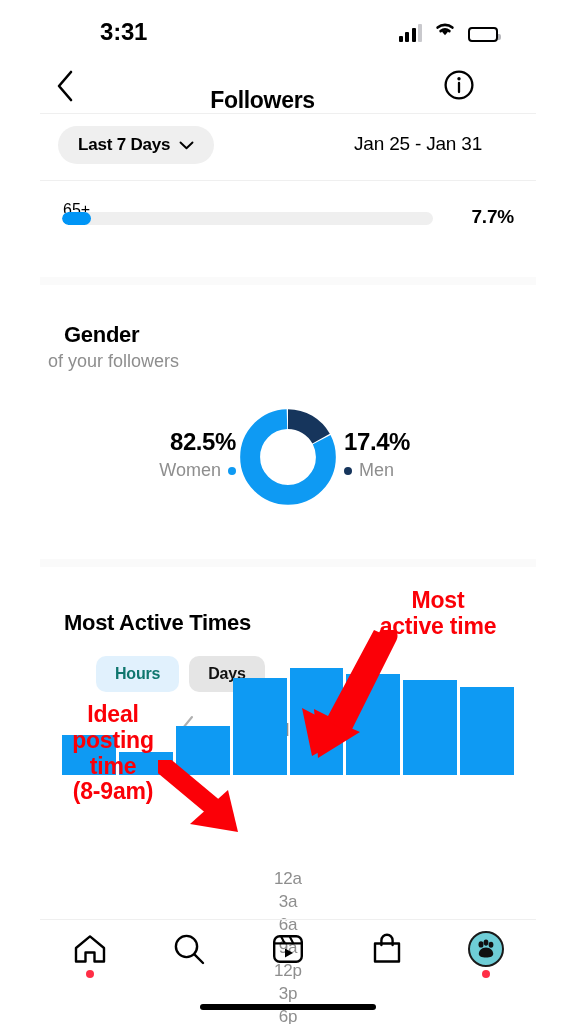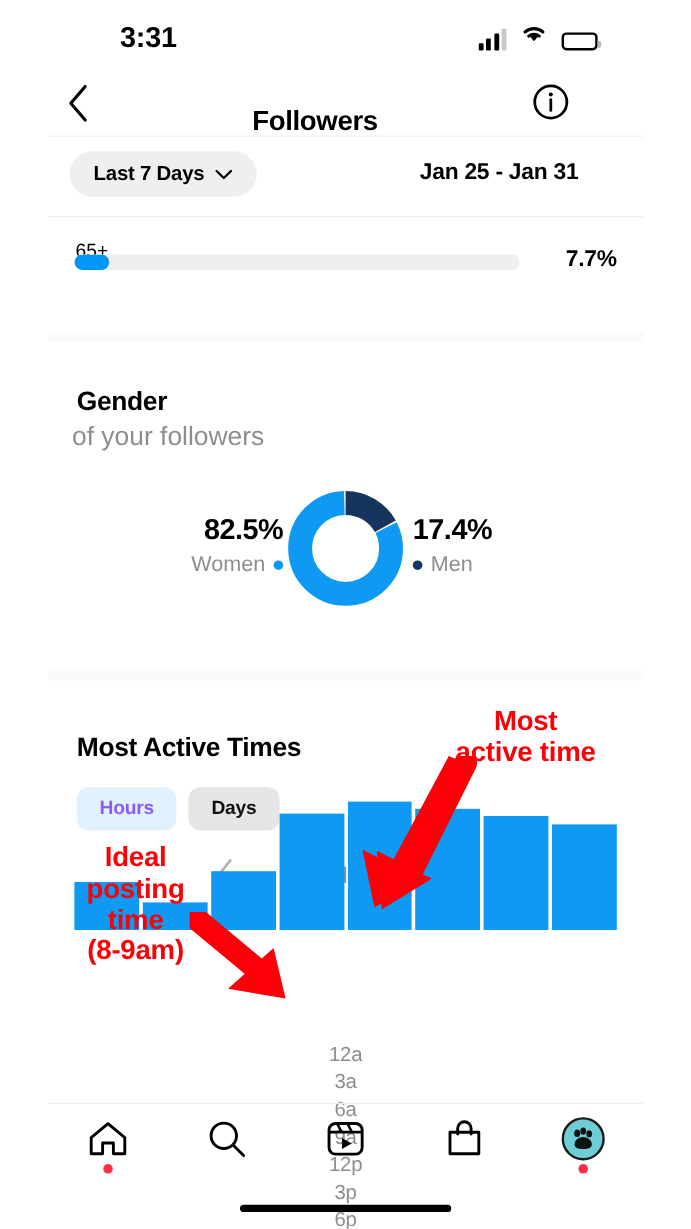--- a/index.html
+++ b/index.html
@@ -71,21 +71,21 @@
   }
   .pill{
     position:absolute; left:58px; top:0;
     background:#efefef; border-radius:20px;
     height:38px; padding:0 20px;
     display:flex; align-items:center; gap:9px;
     font-size:17px; font-weight:bold; letter-spacing:-0.2px;
   }
   .daterange{
     position:absolute; right:58px; top:7px;
-    font-size:19px; font-weight:bold; letter-spacing:-0.2px;
+    font-size:19px; font-weight:normal; letter-spacing:-0.2px;
   }
 
   .range-rule{
     position:absolute; top:180px; left:40px; width:496px; height:1px;
     background:#efefef;
   }
 
   
   .agebar-wrap{ position:absolute; top:184px; left:0; width:576px; }
   .age-label{
@@ -109,22 +109,22 @@
   .divider.d1{ top:277px; }
   .divider.d2{ top:559px; }
 
   
   .gender-sec{ position:absolute; top:322px; left:0; width:576px; }
   .sec-title{
     position:absolute; left:64px; top:0;
     font-size:22px; font-weight:bold; letter-spacing:-0.3px;
   }
   .sec-sub{
-    position:absolute; left:60px; top:29px;
-    font-size:22px; color:#8e8e8e;
+    position:absolute; left:48px; top:29px;
+    font-size:18px; color:#8e8e8e;
   }
 
   .donut-wrap{
     position:absolute; left:0; top:84px; width:576px; height:130px;
   }
   .donut{
     position:absolute; left:50%; transform:translateX(-50%);
     width:102px; height:102px;
   }
   .stat-left{
@@ -148,21 +148,21 @@
     font-size:22px; font-weight:bold; letter-spacing:-0.3px;
   }
   .tabs{
     position:absolute; left:64px; top:46px; display:flex; gap:10px;
   }
   .tab{
     height:36px; padding:0 19px; border-radius:10px;
     display:flex; align-items:center;
     font-size:16px; font-weight:bold; letter-spacing:-0.2px;
   }
-  .tab.active{ background:#e1f1fd; color:#8b5cf6; }
+  .tab.active{ background:#e1f1fd; color:#0f766e;margin-left:32px; }
   .tab.inactive{ background:#e5e5e5; color:#111; }
 
   .day-nav{
     position:absolute; left:0; top:105px; width:576px;
     display:flex; align-items:center; justify-content:center; gap:62px;
   }
   .day-name{ font-size:19px; color:#8e8e8e; letter-spacing:-0.2px; }
   .chev{ color:#b0b0b0; }
 
   

